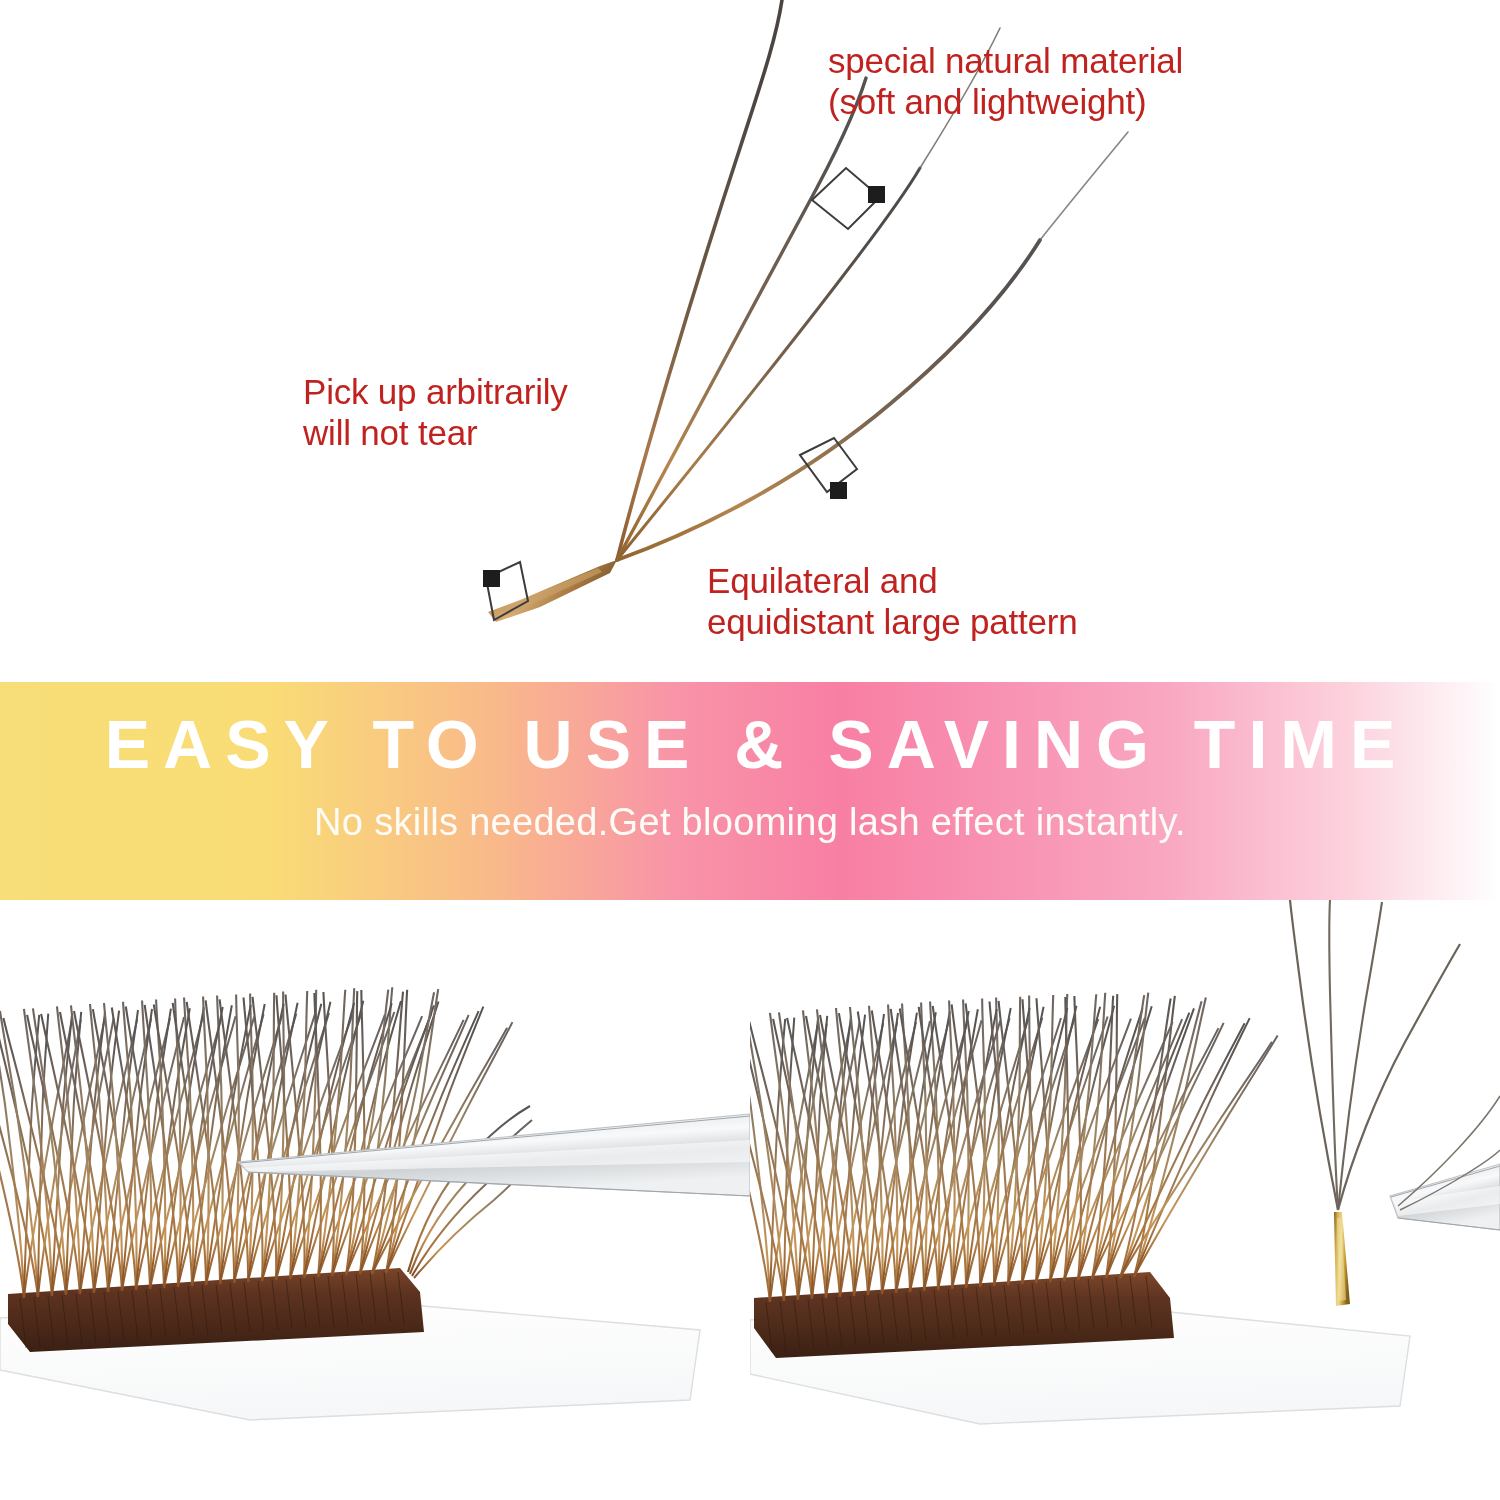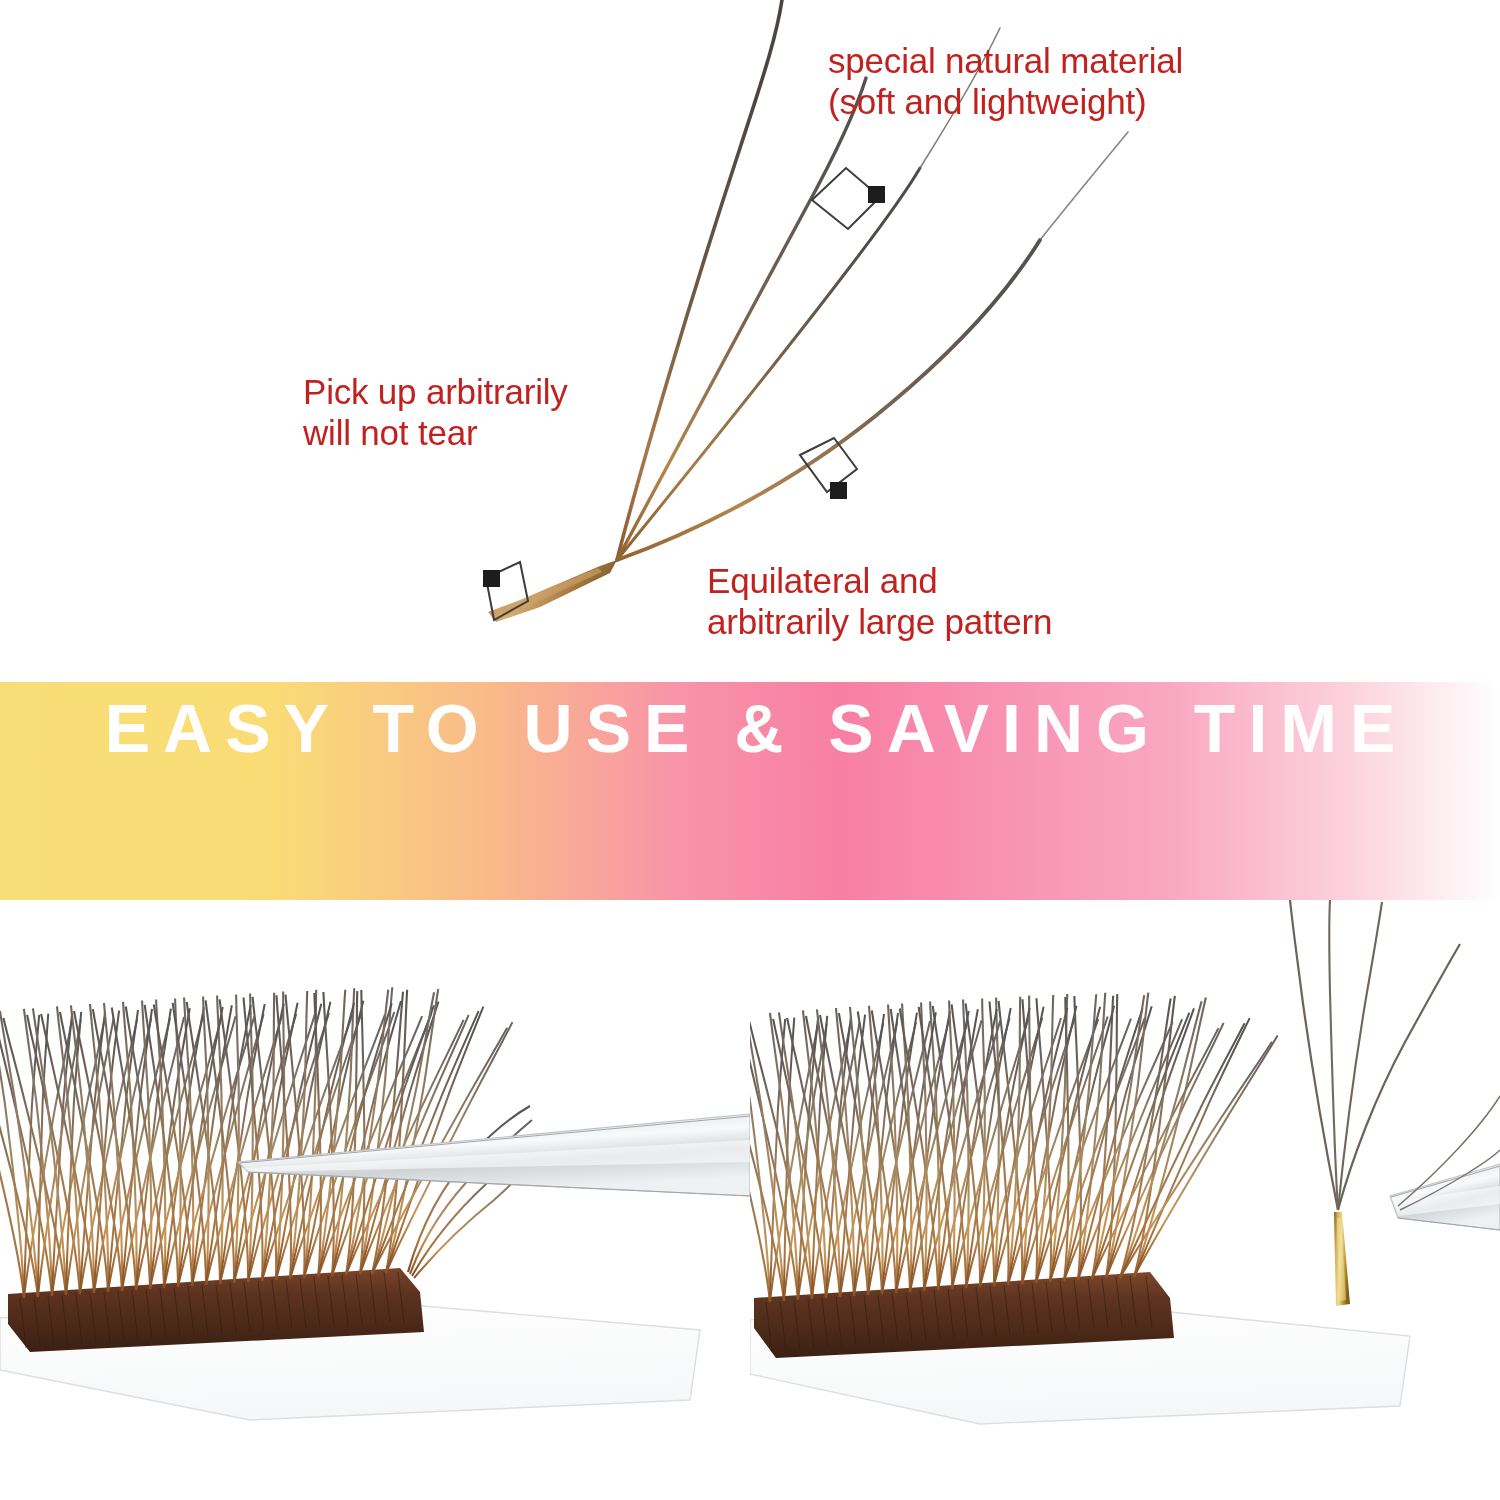--- a/index.html
+++ b/index.html
@@ -63,21 +63,21 @@
         #f87fa4 56%,
         #f894b4 68%,
         #f9a8c1 78%,
         #fcd2dd 90%,
         #fef6f8 98%,
         #ffffff 100%);
     overflow: hidden;
   }
   #banner-headline {
     position: absolute;
-    left: 0; top: 12px;
+    left: 0; top: 28px;
     width: 1500px;
     text-align: center;
     color: #ffffff;
     font-family: "Liberation Sans", sans-serif;
     font-weight: 700;
     font-size: 68px;
     letter-spacing: 13px;
     text-indent: 13px;
     line-height: 1.0;
   }
@@ -188,25 +188,26 @@
       </g>
     </svg>
 
     <div class="callout-label" id="label-material">special natural material
 (soft and lightweight)</div>
 
     <div class="callout-label" id="label-pickup">Pick up arbitrarily
 will not tear</div>
 
     <div class="callout-label" id="label-equi">Equilateral and
-arbitrarily large pattern</div>
+equidistant large pattern</div>
   </div>
 
   <div id="section-banner">
     <div id="banner-headline">EASY TO USE &amp; SAVING TIME</div>
+    <div id="banner-sub">No skills needed.Get blooming lash effect instantly.</div>
   </div>
 
   <div id="section-photos">
 
     <div class="photo" id="photo-left">
       <svg class="photo-svg" viewBox="0 0 750 600">
         <defs>
           <linearGradient id="hairL" x1="0" y1="1" x2="0.1" y2="0">
             <stop offset="0%" stop-color="#7d4a24"></stop>
             <stop offset="20%" stop-color="#a9763f"></stop>

